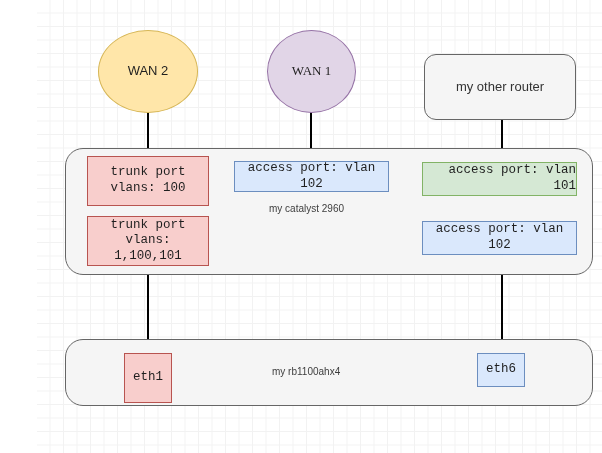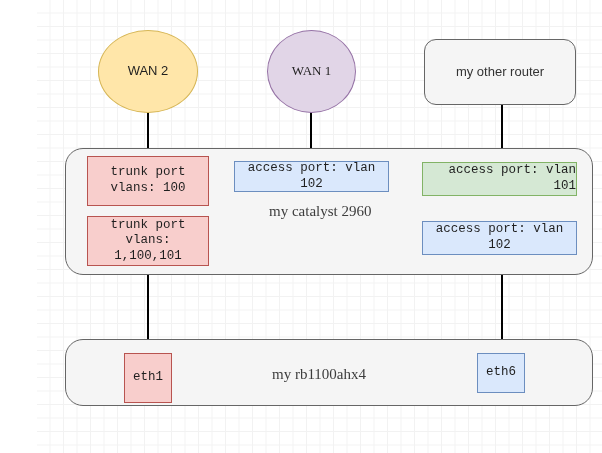--- a/index.html
+++ b/index.html
@@ -87,25 +87,24 @@
   .container-shell {
     position: absolute;
     box-sizing: border-box;
     background: #f5f5f5;
     border: 1.6px solid #666666;
     border-radius: 18px;
     z-index: 2;
   }
   .container-caption {
     position: absolute;
-    font-size: 15px;
+    font-size: 10px;
     color: #3d3d3d;
     z-index: 4;
     white-space: nowrap;
-    font-family: Liberation Serif, serif;
   }
 
   
   .port {
     box-sizing: border-box;
     border-width: 1.4px;
     border-style: solid;
     font-size: 12.5px;
     z-index: 4;
     border-radius: 0;
@@ -141,21 +140,21 @@
   <div class="edge" style="left:464px; top:252px; height:102px;"></div>
 
   <div class="node ellipse ellipse-yellow" style="left:61px; top:30px; width:100px; height:83px;">
     <span class="label">WAN 2</span>
   </div>
 
   <div class="node ellipse ellipse-purple" style="left:230px; top:30px; width:89px; height:83px;font-family:Liberation Serif, serif;">
     <span class="label">WAN 1</span>
   </div>
 
-  <div class="node device" style="left:387px; top:39px; width:152px; height:66px;">
+  <div class="node device" style="left:387px; top:54px; width:152px; height:66px;">
     <span class="label">my other router</span>
   </div>
 
   <div class="container-shell" style="left:28px; top:148px; width:528px; height:127px;"></div>
 
   <div class="node port port-red" style="left:50px; top:156px; width:122px; height:50px;">
     <span class="label">trunk port
 vlans: 100</span>
   </div>
 
@@ -177,19 +176,19 @@
   </div>
 
   <div class="container-caption" style="left:232px; top:203px;">my catalyst 2960</div>
 
   <div class="container-shell" style="left:28px; top:339px; width:528px; height:67px;"></div>
 
   <div class="node port port-red" style="left:87px; top:353px; width:48px; height:50px;">
     <span class="label">eth1</span>
   </div>
 
-  <div class="node port port-blue" style="left:440px; top:353px; width:48px; height:40px;">
+  <div class="node port port-blue" style="left:440px; top:353px; width:48px; height:34px;">
     <span class="label">eth6</span>
   </div>
 
   <div class="container-caption" style="left:235px; top:366px;">my rb1100ahx4</div>
 
 </div>
 
 </body></html>

